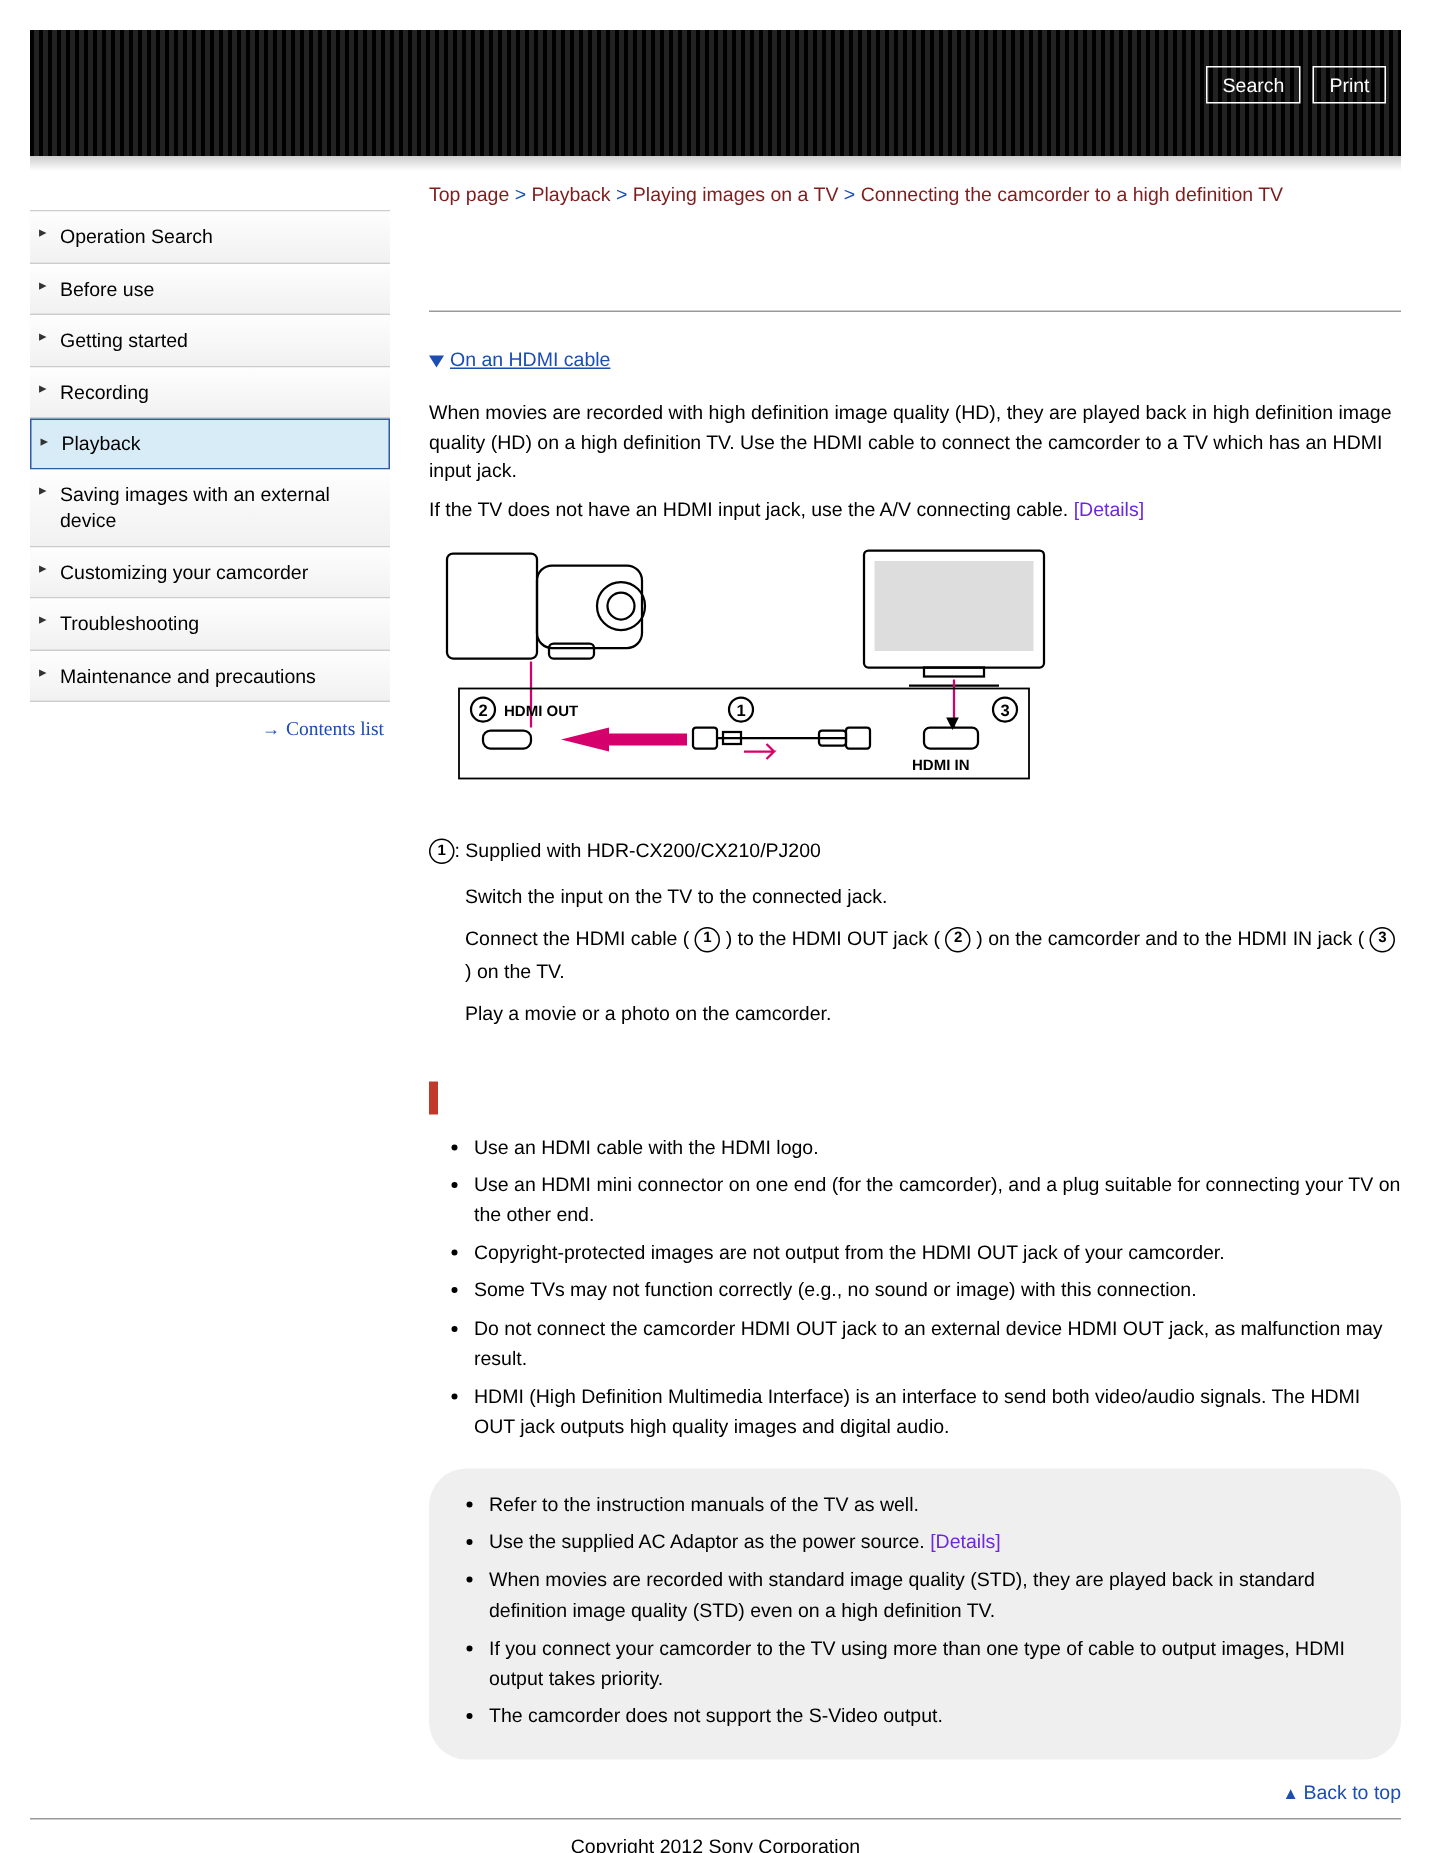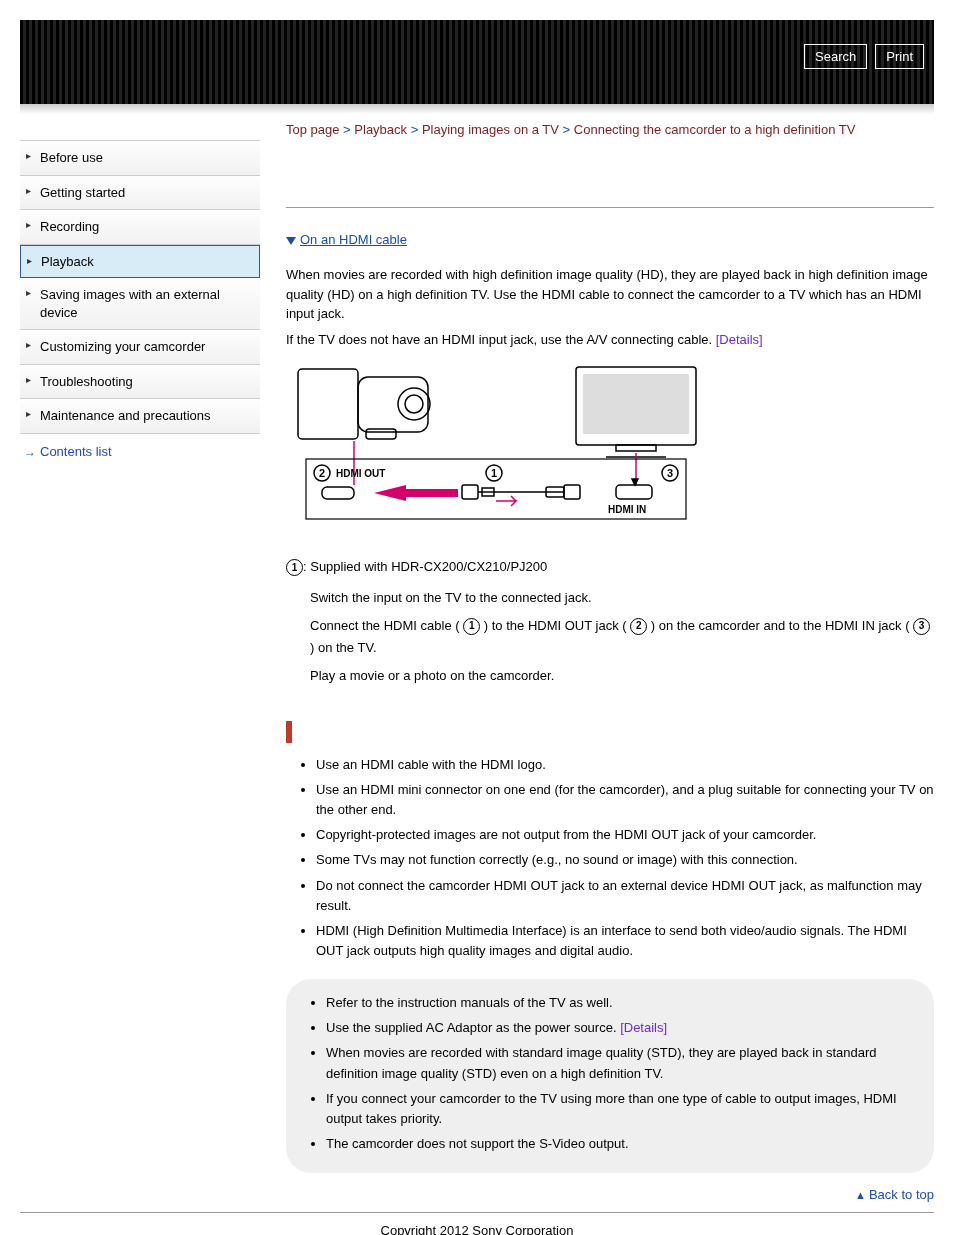--- a/index.html
+++ b/index.html
@@ -27,21 +27,21 @@
     font-size: 13px;
     position: relative;
     background: linear-gradient(#fefefe, #f1f1f1);
     cursor: pointer;
     line-height: 1.35;
   }
   .nav-item::before {
     content: "▸"; position: absolute; left: 6px; top: 8px; font-size: 10px; color: #333;
   }
   .nav-item.active { background: #d8ecf7; border: 1px solid #2f5a9e; padding-top:7px; padding-bottom:7px; }
-  .contents-link { padding: 10px 4px; }
+  .contents-link { text-align: right; padding: 10px 4px; font-family: Liberation Serif, serif; }
   .contents-link a { color: #1b4db3; text-decoration: none; font-size: 13px; }
   .contents-link .arrow { color: #1b4db3; font-size: 12px; margin-right: 4px; }
   .main { flex: 1; min-width: 0; }
   .breadcrumb { color: #1b4db3; font-size: 13px; margin-bottom: 70px; text-align: left; }
   .breadcrumb a { color: #7f1d1d; text-decoration: none; }
   .breadcrumb .sep { color: #1b4db3; }
   hr.sep-line { border: none; border-top: 1px solid #999; margin: 10px 0 24px; }
   .toc-link { color: #1b4db3; font-size: 13px; margin-bottom: 18px; display: block; }
   .toc-link .tri { display:inline-block; width:0;height:0;border-left:5px solid transparent;border-right:5px solid transparent;border-top:8px solid #1b4db3; margin-right:4px; vertical-align: middle;}
   .body-text { font-size: 13px; line-height: 1.5; margin-bottom: 6px; }
@@ -69,20 +69,21 @@
   <div class="banner">
     <div class="banner-btns">
       <button class="banner-btn">Search</button>
       <button class="banner-btn">Print</button>
     </div>
   </div>
 
   <div class="layout">
     <aside class="sidebar">
       <nav class="nav">
+        <div class="nav-item">Operation Search</div>
         <div class="nav-item">Before use</div>
         <div class="nav-item">Getting started</div>
         <div class="nav-item">Recording</div>
         <div class="nav-item active">Playback</div>
         <div class="nav-item">Saving images with an external device</div>
         <div class="nav-item">Customizing your camcorder</div>
         <div class="nav-item">Troubleshooting</div>
         <div class="nav-item">Maintenance and precautions</div>
       </nav>
       <div class="contents-link">

